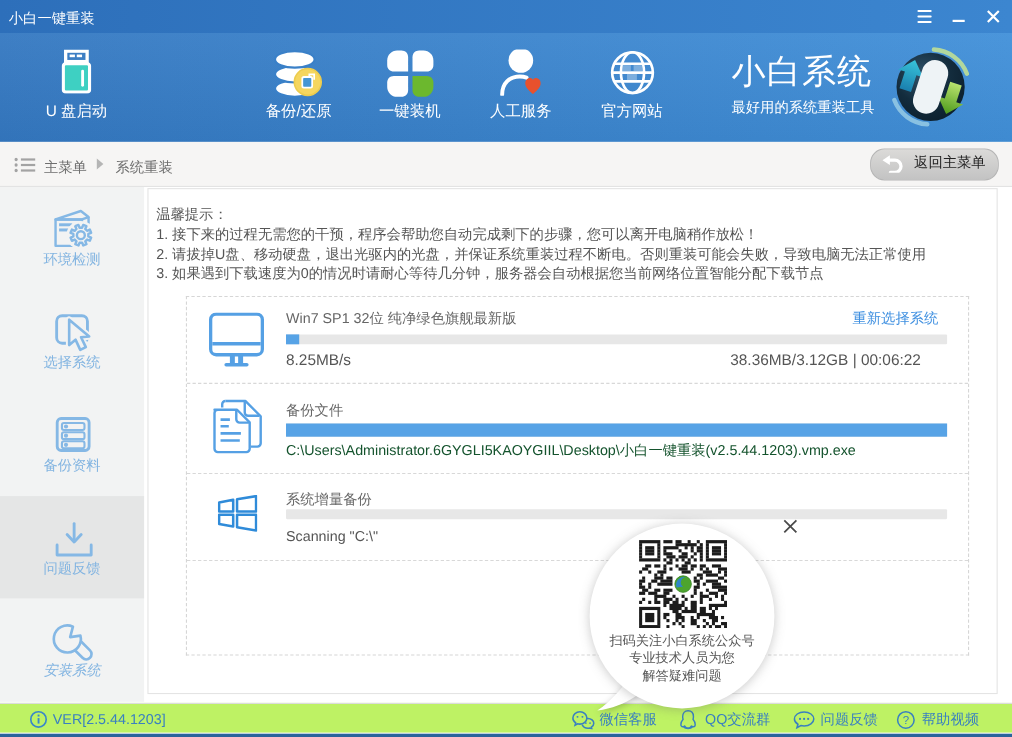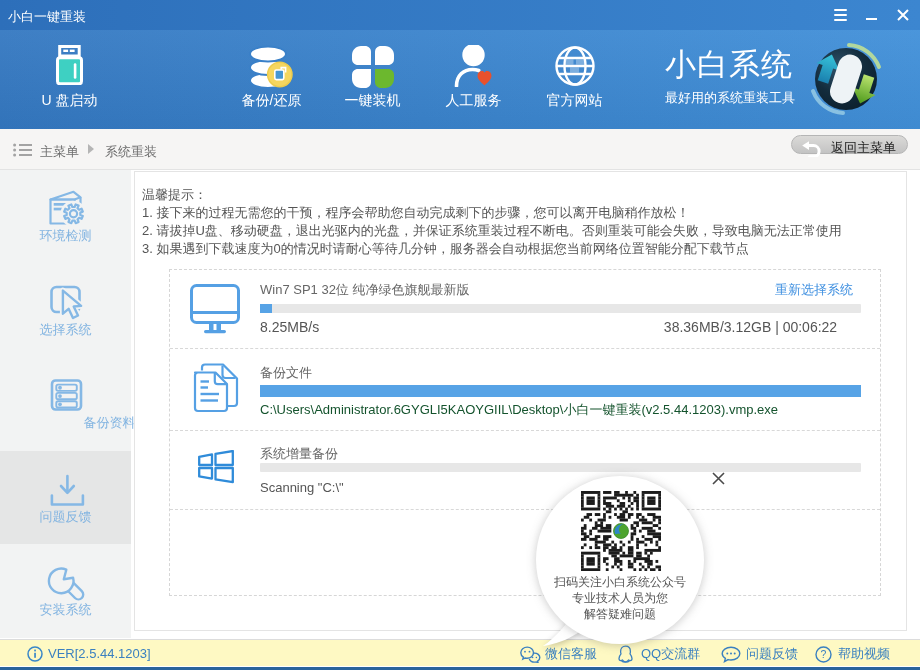--- a/index.html
+++ b/index.html
@@ -21,21 +21,21 @@
 .tab.active { background:linear-gradient(to bottom,#5fa6e0,#4a92d4); }
 .tab .ic { position:absolute; top:15px; left:0; width:101px; height:40px; text-align:center; }
 .tab .lb { position:absolute; top:62px; width:101px; text-align:center; color:#fff; font-size:14px; }
 #logotxt { color:#fff; }
 #logotxt .l1 { font-size:31px; letter-spacing:1px; }
 #logotxt .l2 { font-size:13px; margin-top:3px; letter-spacing:0px; }
 
 
 #crumb { left:0; top:129px; width:920px; height:41px; background:#f6f5f4; border-bottom:1px solid #e3e3e3; }
 #crumb .txt { color:#6e6e6e; font-size:13px; top:14px; }
-#backbtn { left:791px; top:6px; width:117px; height:19px; border-radius:13px;
+#backbtn { left:791px; top:6px; width:117px; height:29px; border-radius:13px;
   background:linear-gradient(to bottom,#dbdad8,#c3c3c3); border:1px solid #b5b5b5;
   color:#222; font-size:13px; line-height:23px; }
 
 
 #sidebar { left:0; top:170px; width:131px; height:468px; background:#f2f3f3; }
 .sitem { position:absolute; left:0; width:131px; height:93.5px; }
 .sitem.active { background:#e5e6e6; }
 .sitem .ic { position:absolute; left:0; top:16px; width:131px; height:44px; text-align:center; }
 .sitem .lb { position:absolute; top:57px; width:131px; text-align:center; color:#82b4e1; font-size:13px; }
 
@@ -49,21 +49,21 @@
 .bar { position:absolute; left:260px; width:601px; background:#e7e7e7; border-radius:1px; }
 .fill { position:absolute; left:0; top:0; height:100%; background:#57a3e6; }
 .lnk { color:#3e8fe0; }
 
 
 #bubble { left:536px; top:476px; width:168px; height:168px; border-radius:50%;
   background:#fff; box-shadow:0 1px 10px rgba(100,100,100,0.35); }
 #bubtxt { left:536px; top:574px; width:168px; text-align:center; font-size:12px; color:#555; line-height:16px; }
 
 
-#foot { left:0; top:639px; width:920px; height:27px; background:#fef9c3; border-top:1px solid #dcdcdc; }
+#foot { left:0; top:639px; width:920px; height:27px; background:#bef264; border-top:1px solid #dcdcdc; }
 #footline { left:0; top:667px; width:920px; height:3px; background:#2a649c; }
 .fitem { position:absolute; top:0; height:28px; color:#3a80c0; font-size:13px; line-height:27px; }
 </style>
 </head>
 <body>
 
 <div class="abs" id="titlebar">
   <div class="abs tt">小白一键重装</div>
   <div class="abs" id="winbtns" style="left:834px;top:9px;width:12px;height:12px;">
     <span class="bar" style="top:0"></span>
@@ -209,21 +209,21 @@
       <div class="lb">环境检测</div>
     </div>
   <div class="sitem" style="top:93.5px;">
       <div class="ic"><svg width="44" height="44" viewBox="0 0 44 44">
 <rect x="7.5" y="7" width="28" height="25" rx="5" fill="none" stroke="#85b8e5" stroke-width="2.6"></rect>
 <path d="M18.90,10.60 L18.90,33.70 L24.64,28.80 L28.98,38.04 L34.02,35.52 L29.68,26.56 L37.10,25.86 Z" fill="#f2f3f3" stroke="#f2f3f3" stroke-width="6" stroke-linejoin="round"></path>
 <path d="M18.90,10.60 L18.90,33.70 L24.64,28.80 L28.98,38.04 L34.02,35.52 L29.68,26.56 L37.10,25.86 Z" fill="#f2f3f3" stroke="#85b8e5" stroke-width="2.4" stroke-linejoin="round"></path>
 </svg></div>
       <div class="lb">选择系统</div>
     </div>
-  <div class="sitem" style="top:187px;padding-left:44px;">
+  <div class="sitem" style="top:187px;">
       <div class="ic"><svg width="44" height="44" viewBox="0 0 44 44">
 <rect x="8" y="7.5" width="29" height="29" rx="3.5" fill="none" stroke="#85b8e5" stroke-width="2.6"></rect>
 <g fill="none" stroke="#85b8e5" stroke-width="1.9">
 <rect x="12.3" y="11.6" width="20.5" height="6.3" rx="1.8"></rect>
 <rect x="12.3" y="19.9" width="20.5" height="6.3" rx="1.8"></rect>
 <rect x="12.3" y="28.2" width="20.5" height="6.3" rx="1.8"></rect>
 </g>
 <g fill="#85b8e5">
 <circle cx="16" cy="14.75" r="1.9"></circle>
             <circle cx="16" cy="23.05" r="1.9"></circle>
@@ -235,21 +235,21 @@
   <div class="sitem active" style="top:280.5px;">
       <div class="ic"><svg width="44" height="44" viewBox="0 0 44 44">
 <g fill="none" stroke="#85b8e5" stroke-width="2.6" stroke-linecap="round" stroke-linejoin="round">
 <path d="M7.9,28.5 v9 h31 v-9"></path>
 <line x1="23.4" y1="9" x2="23.4" y2="24.5"></line>
 <path d="M17,19 L23.4,25.8 L29.8,19"></path>
 </g>
 </svg></div>
       <div class="lb">问题反馈</div>
     </div>
-  <div class="sitem" style="top:374px;">
+  <div class="sitem" style="top:374px;font-style:italic;">
       <div class="ic"><svg width="44" height="44" viewBox="0 0 44 44">
 <path d="M22.5,29.5 L31,38 A4.8,4.8 0 0 0 37.8,31.2 L29.3,22.7 Z" fill="#f2f3f3" stroke="#85b8e5" stroke-width="2.4" stroke-linejoin="round"></path>
 <path d="M22.3,9.7 A12.3,12.3 0 1 0 29.1,17.8 L19.8,19.2 Z" fill="#f2f3f3" stroke="#85b8e5" stroke-width="2.4" stroke-linejoin="round"></path>
 </svg></div>
       <div class="lb">安装系统</div>
     </div>
 </div>
 
 <div class="abs" id="panel"></div>
 <div class="abs" id="tips">温馨提示：<br>1. 接下来的过程无需您的干预，程序会帮助您自动完成剩下的步骤，您可以离开电脑稍作放松！<br>2. 请拔掉U盘、移动硬盘，退出光驱内的光盘，并保证系统重装过程不断电。否则重装可能会失败，导致电脑无法正常使用<br>3. 如果遇到下载速度为0的情况时请耐心等待几分钟，服务器会自动根据您当前网络位置智能分配下载节点</div>

